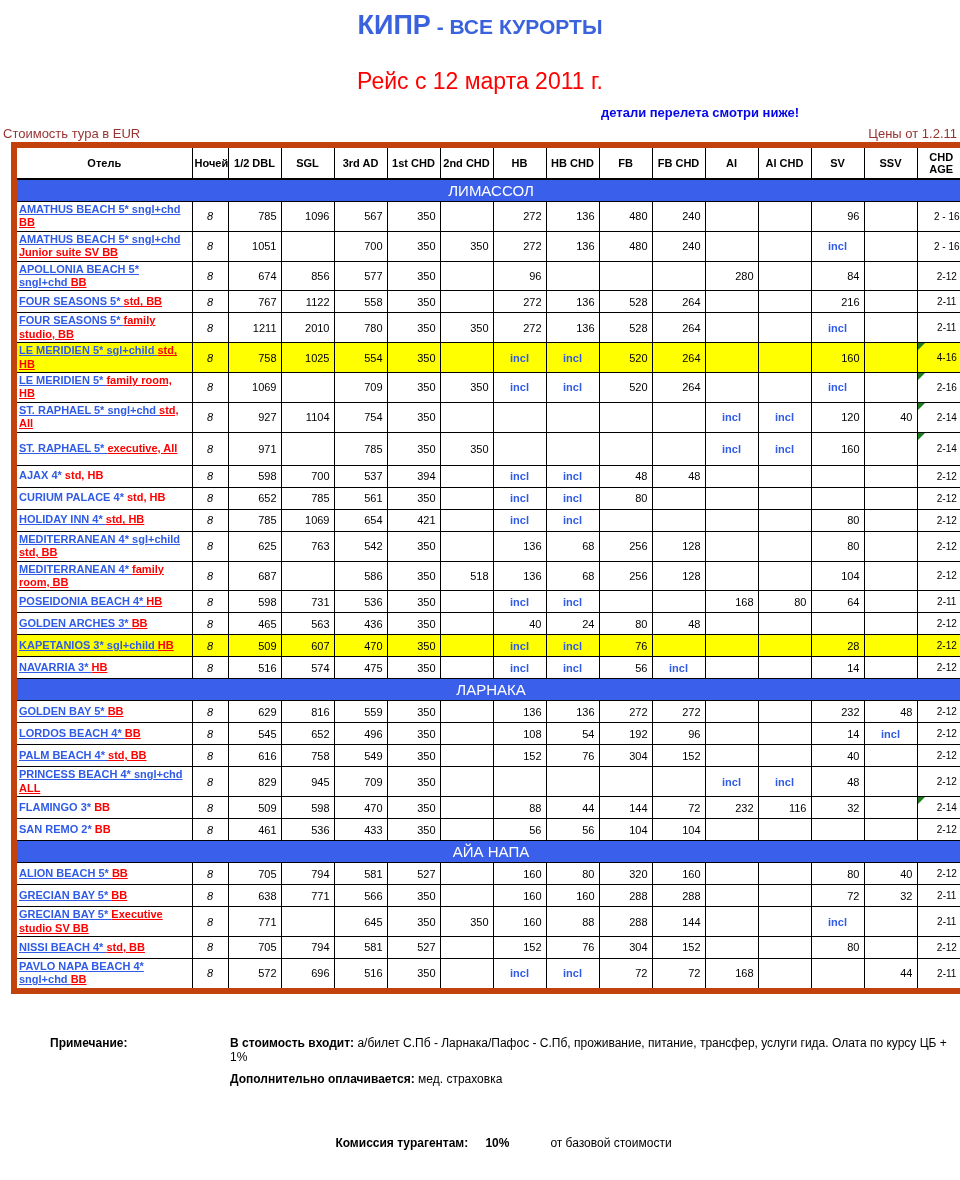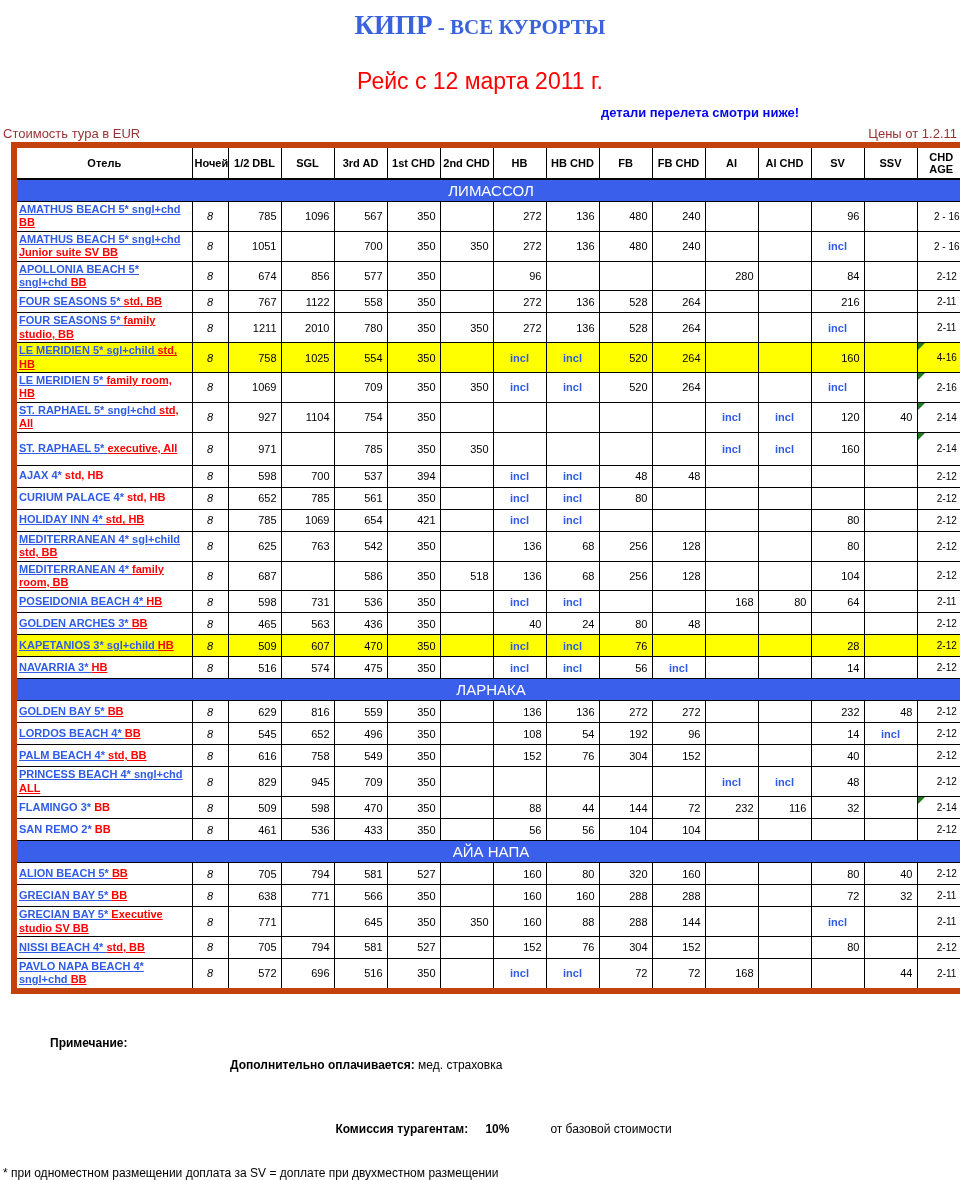--- a/index.html
+++ b/index.html
@@ -1,20 +1,20 @@
 <!DOCTYPE html>
 <html style="--section-bar: #3A5FEA; --title-blue: #3A62DC; --deep-blue: #0505E8; --link-blue: #2F5BE7; --accent-red: #FF0000; --dark-red: #993333; --highlight-yellow: #FFFF00; --flag-green: #1E7B1E;"><head>
 <meta charset="utf-8">
 <style>
   html,body{margin:0;padding:0;background:#fff;}
   body{width:960px;height:1180px;font-family:"Liberation Sans",sans-serif;color:#000;overflow:hidden;}
   .page{padding:0 3px;box-sizing:border-box;}
 
   
-  .title{ text-align:center; margin-top:10px; font-weight:bold; color:var(--title-blue);font-family:Liberation Serif, serif; }
+  .title{ text-align:center; margin-top:10px; font-weight:bold; color:var(--title-blue); }
   .title .t1{font-size:27px;}
   .title .t2{font-size:21px;}
   .subtitle{ text-align:center; margin-top:27px; font-size:23px; color:var(--accent-red); }
   .flight-note{ text-align:right; padding-right:158px; margin-top:10px; font-size:13px; font-weight:bold; color:var(--deep-blue); }
   .meta-row{ display:flex; justify-content:space-between; font-size:13px; color:var(--dark-red); margin-top:6px; margin-bottom:1px; }
 
   
   table{ width:954px; border-collapse:collapse; table-layout:fixed; border:6px solid #c2410c;margin-left:8px; }
   td{ border:1px solid #000; font-size:11px; vertical-align:middle; padding:1px 2px; overflow:hidden; }
   tr.header-row td{ font-weight:bold; text-align:center; height:28px; border-bottom:2px solid #000; }
@@ -632,20 +632,21 @@
           <td class="num">44</td>
           <td class="age">2-11</td>
         </tr>
       </tbody>
   </table>
 
   <div class="footer">
 
     <div class="frow mt-note">
       <div class="flabel">Примечание:</div>
+      <div><span class="fbold">В стоимость входит:</span><span> а/билет С.Пб - Ларнака/Пафос - С.Пб, проживание,  питание, трансфер, услуги гида.  Олата по курсу ЦБ + 1%</span></div>
     </div>
 
     <div class="frow mt-line">
       <div class="flabel"></div>
       <div><span class="fbold">Дополнительно оплачивается:</span><span> мед. страховка</span></div>
     </div>
 
     <div class="frow mt-comm">
       <div class="flabel narrow">Комиссия турагентам:</div>
       <div class="fval">10%</div>

